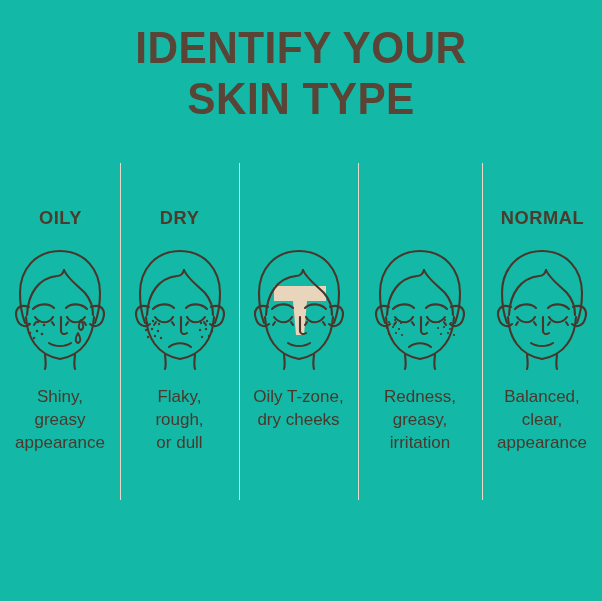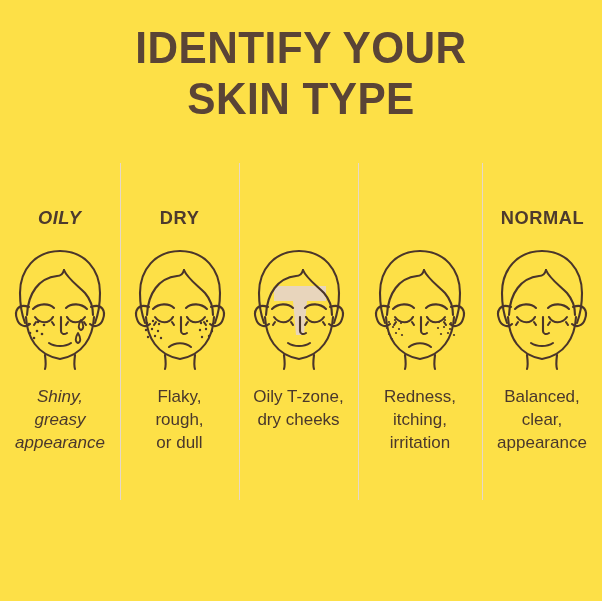--- a/index.html
+++ b/index.html
@@ -10,21 +10,21 @@
     width: 602px;
     height: 601px;
     overflow: hidden;
     background: #f7f3e8;
     font-family: "Liberation Sans", sans-serif;
     position: relative;
   }
   #infographic {
     position: absolute;
     inset: 0;
-    background: #fde047;
+    background: #14b8a6;
   }
 
   
   .title-block {
     position: absolute;
     top: 22px;
     left: 0;
     width: 602px;
     text-align: center;
   }
@@ -109,21 +109,21 @@
     <span class="title-line">SKIN TYPE</span>
   </div>
 
   <div class="divider" style="left:120px;"></div>
   <div class="divider" style="left:239px;"></div>
   <div class="divider" style="left:358px;"></div>
   <div class="divider" style="left:482px;"></div>
 
   <div class="columns">
 
-    <div class="column" style="left:0px;width:120px;font-style:italic;">
+    <div class="column" style="left:0px;width:120px;">
       <div class="col-label">OILY</div>
       <div class="face-wrap">
         <svg viewBox="0 0 110 124">
           <g fill="none" stroke="#4a352a" stroke-width="2.1" stroke-linecap="round" stroke-linejoin="round">
 
             <path d="M24 62 C13 58 9 66 12 74 C14 81 21 83 25 79"></path>
             <path d="M86 62 C97 58 101 66 98 74 C96 81 89 83 85 79"></path>
 
             <path d="M55 6 C30 6 15 25 15 48 C15 62 17 70 20 78"></path>
             <path d="M55 6 C80 6 95 25 95 48 C95 62 93 70 90 78"></path>
@@ -302,21 +302,21 @@
               <circle cx="73" cy="83" r="1.1"></circle>
             <circle cx="79" cy="82" r="1.1"></circle>
               <circle cx="85" cy="84" r="1.1"></circle>
             <circle cx="76" cy="89" r="1.1"></circle>
               <circle cx="83" cy="88" r="1.1"></circle>
             <circle cx="89" cy="90" r="1.1"></circle>
           </g>
         </svg>
       </div>
       <div class="caption">Redness,
-itching,
+greasy,
 irritation</div>
     </div>
 
     <div class="column" style="left:482px;width:120px;justify-content:space-between;">
       <div class="col-label">NORMAL</div>
       <div class="face-wrap">
         <svg viewBox="0 0 110 124">
           <g fill="none" stroke="#4a352a" stroke-width="2.1" stroke-linecap="round" stroke-linejoin="round">
             <path d="M24 62 C13 58 9 66 12 74 C14 81 21 83 25 79"></path>
             <path d="M86 62 C97 58 101 66 98 74 C96 81 89 83 85 79"></path>

